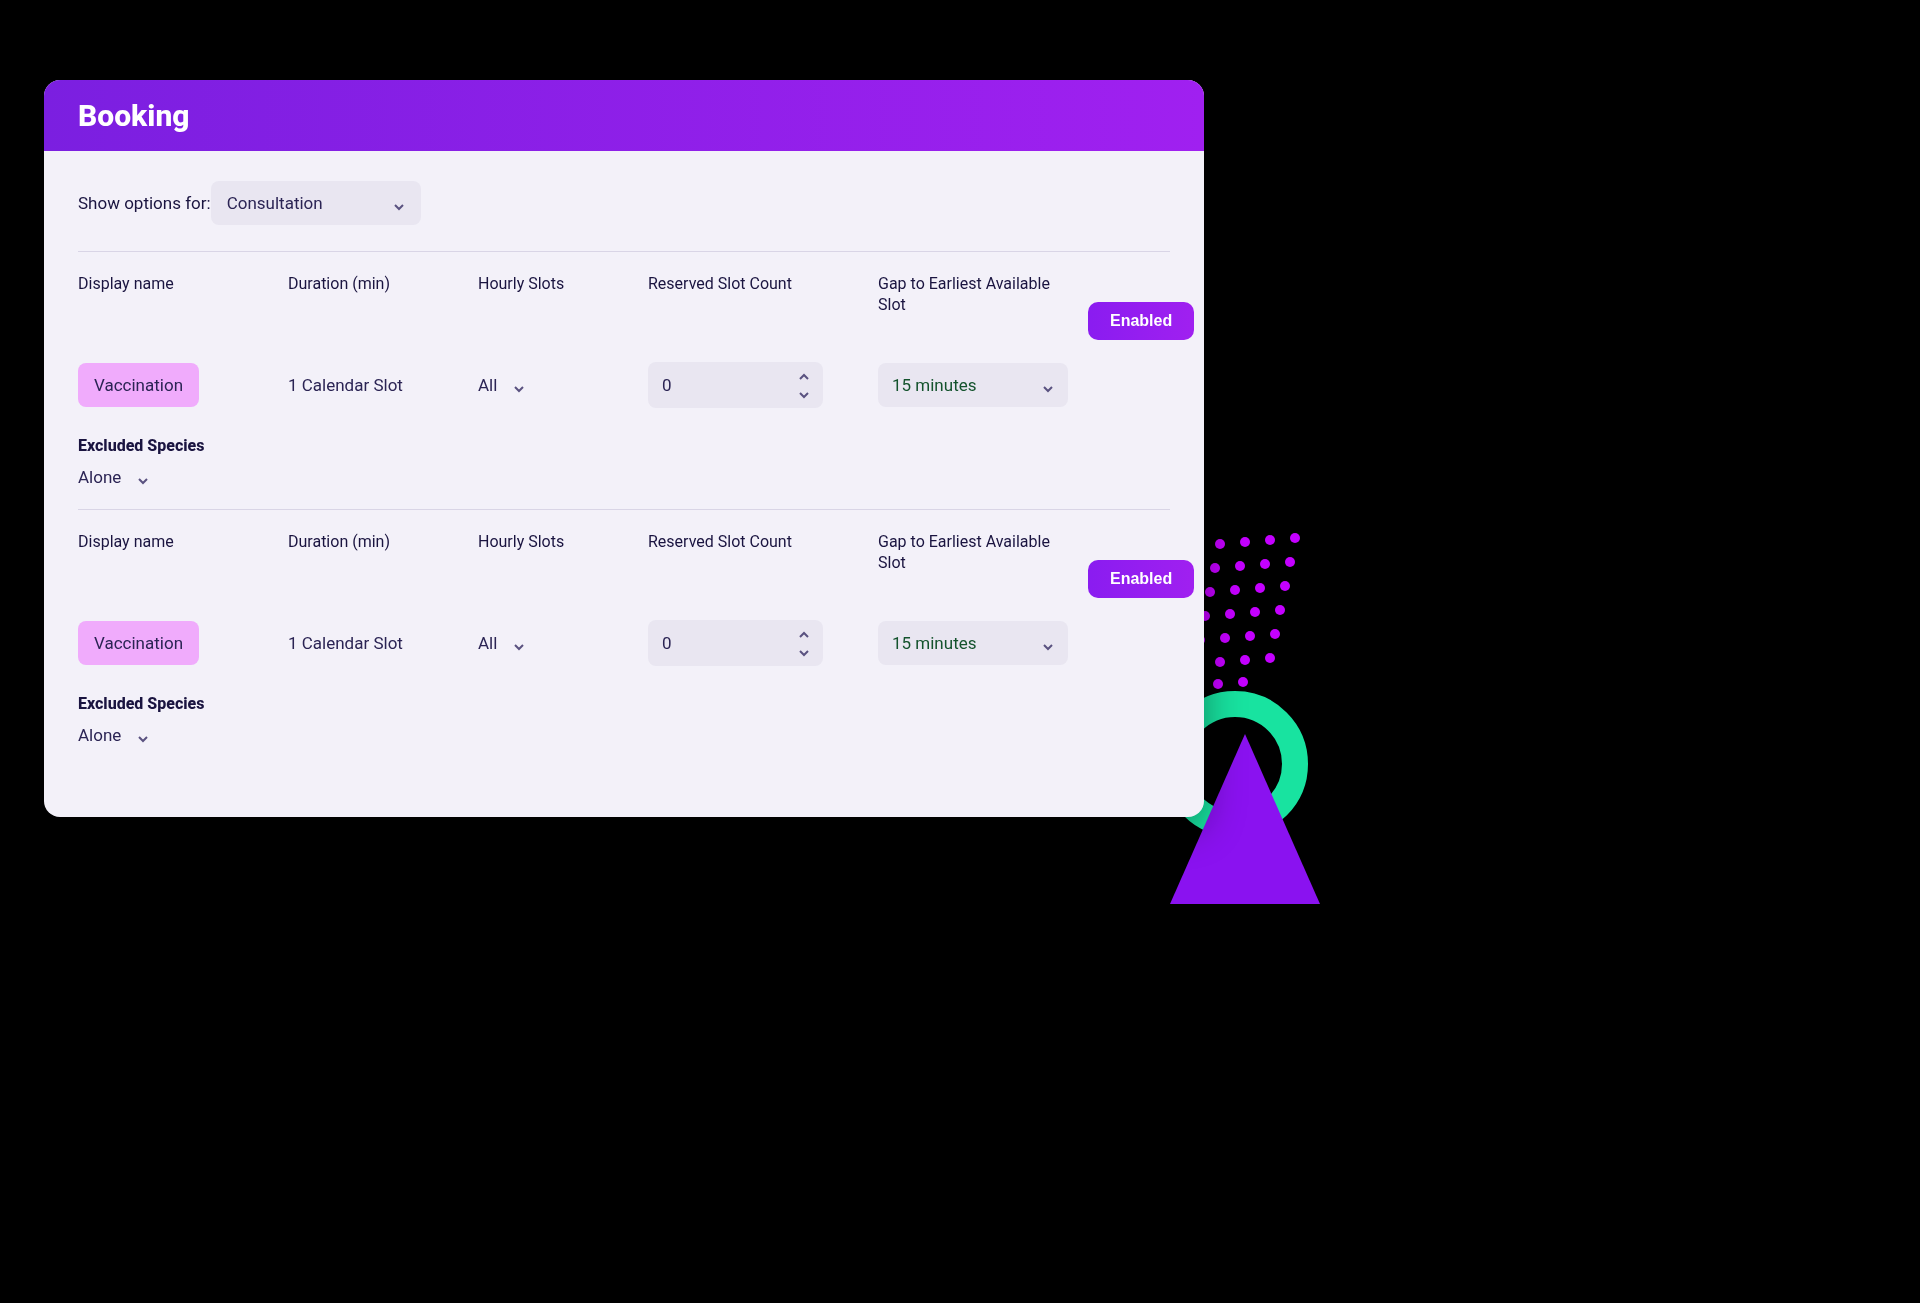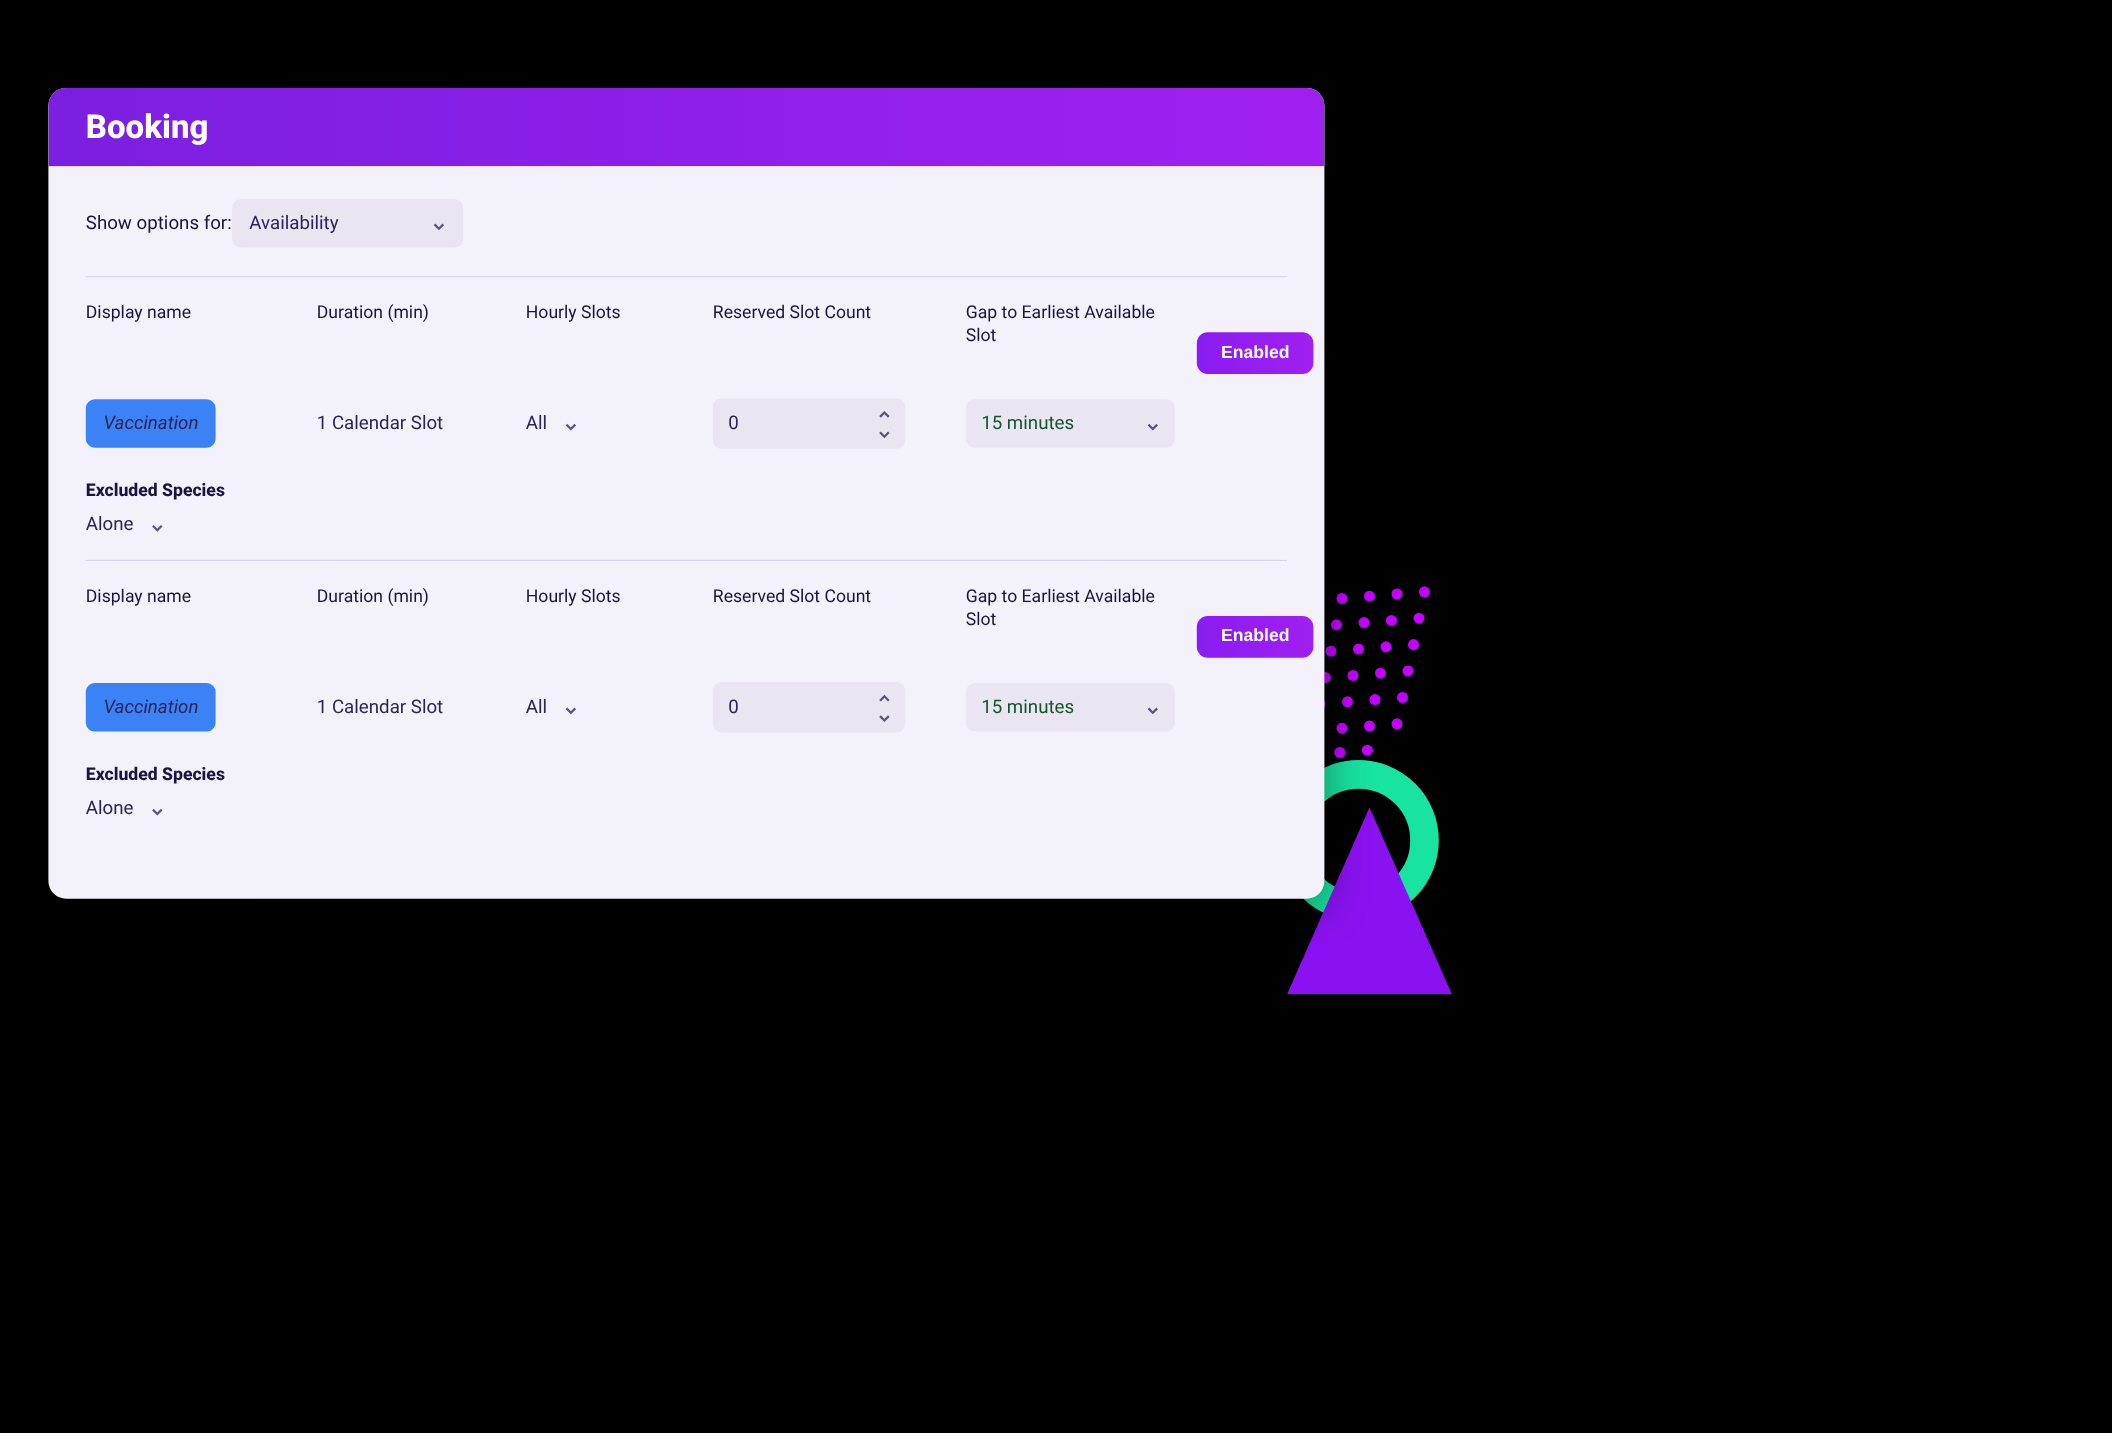--- a/index.html
+++ b/index.html
@@ -115,27 +115,26 @@
   .row.values { margin-top: 22px; align-items: center; }
 
   .col-label {
     font-size: 16px;
     font-weight: 400;
     color: #1a1440;
     line-height: 1.3;
   }
 
   .chip {
-    background: #3b82f6;
+    background: #f0abfc;
     border-radius: 8px;
     padding: 12px 16px;
     font-size: 17px;
     color: #2b2454;
     display: inline-block;
-    font-style: italic;
   }
 
   .plain-val {
     font-size: 17px;
     color: #2b2454;
   }
 
   .mini-select {
     display: inline-flex;
     align-items: center;
@@ -253,21 +252,21 @@
   <div class="card-header">
     <h1>Booking</h1>
   </div>
 
   <div class="card-body">
 
     <div class="top-row">
       <div class="show-options">
         <span class="show-options-label">Show options for:</span>
         <div class="select-box">
-          <span>Availability</span>
+          <span>Consultation</span>
           <span class="chev"><svg viewBox="0 0 12 12">
                 <polyline points="2,4 6,8 10,4"></polyline>
               </svg></span>
         </div>
       </div>
     </div>
 
     <hr class="divider">
 
     <div class="section">

